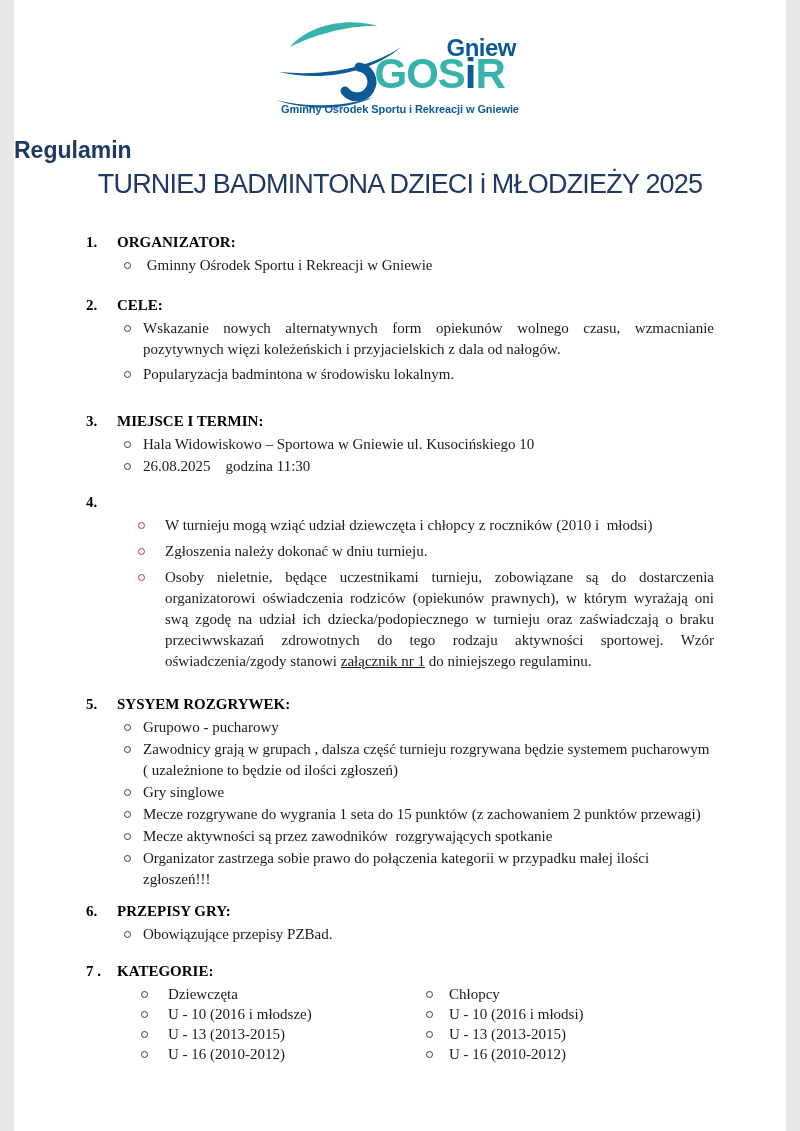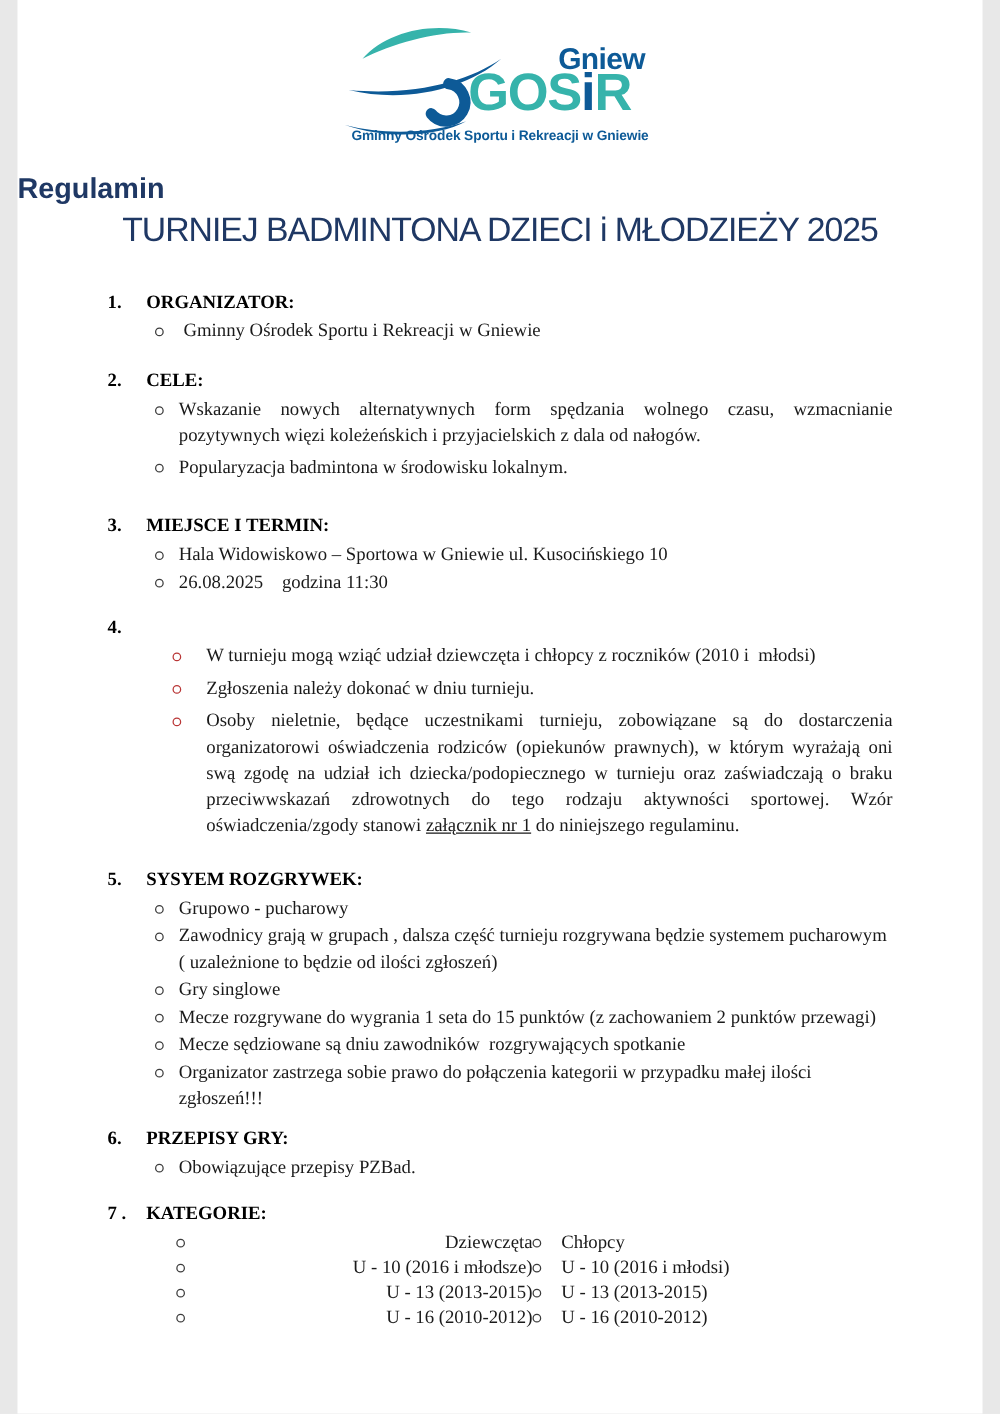--- a/index.html
+++ b/index.html
@@ -60,21 +60,21 @@
   .s3 { margin-top: 27px; }
   .s4 { margin-top: 16px; }
   .s5 { margin-top: 23px; }
   .s6 { margin-top: 12px; }
   .s7 { margin-top: 17px; }
   .s2 .bullet-item { margin-bottom: 4px; }
   .s4 .bullet-item { margin-bottom: 5px; }
   .cols { display: flex; }
   .col-left { flex: 0 0 340px; }
   .col-left .items { margin-left: 55px; }
-  .col-left .btext { margin-left: 20px; text-align: right; }
+  .col-left .btext { margin-left: 20px; }
   .col-right { flex: 1; }
   .col-right .items { margin-left: 0px; }
   .col-right .btext { margin-left: 16px; }
   .cols .bullet-item { line-height: 20px; margin-bottom: 0; }
 </style>
 </head>
 <body>
 
 <div class="page">
 
@@ -107,21 +107,21 @@
   </div>
 
   <div class="section s2">
     <div class="sec-head">
       <span class="sec-num">2.</span>
       <span class="sec-title">CELE:</span>
     </div>
     <div class="items items-std">
       <div class="bullet-item justify">
         <span class="bullet"></span>
-        <span class="btext">Wskazanie nowych alternatywnych form spędzania wolnego czasu, wzmacnianie pozytywnych więzi koleżeńskich i przyjacielskich z dala od nałogów.</span>
+        <span class="btext">Wskazanie nowych alternatywnych form opiekunów wolnego czasu, wzmacnianie pozytywnych więzi koleżeńskich i przyjacielskich z dala od nałogów.</span>
       </div>
       <div class="bullet-item">
         <span class="bullet"></span>
         <span class="btext">Popularyzacja badmintona w środowisku lokalnym.</span>
       </div>
     </div>
   </div>
 
   <div class="section s3">
     <div class="sec-head">
@@ -177,21 +177,21 @@
       <div class="bullet-item">
         <span class="bullet"></span>
         <span class="btext">Gry singlowe</span>
       </div>
       <div class="bullet-item">
         <span class="bullet"></span>
         <span class="btext">Mecze rozgrywane do wygrania 1 seta do 15 punktów (z zachowaniem 2 punktów przewagi)</span>
       </div>
       <div class="bullet-item">
         <span class="bullet"></span>
-        <span class="btext">Mecze sędziowane są dniu zawodników  rozgrywających spotkanie</span>
+        <span class="btext">Mecze aktywności są przez zawodników  rozgrywających spotkanie</span>
       </div>
       <div class="bullet-item">
         <span class="bullet"></span>
         <span class="btext">Organizator zastrzega sobie prawo do połączenia kategorii w przypadku małej ilości zgłoszeń!!!</span>
       </div>
     </div>
   </div>
 
   <div class="section s6">
     <div class="sec-head">

